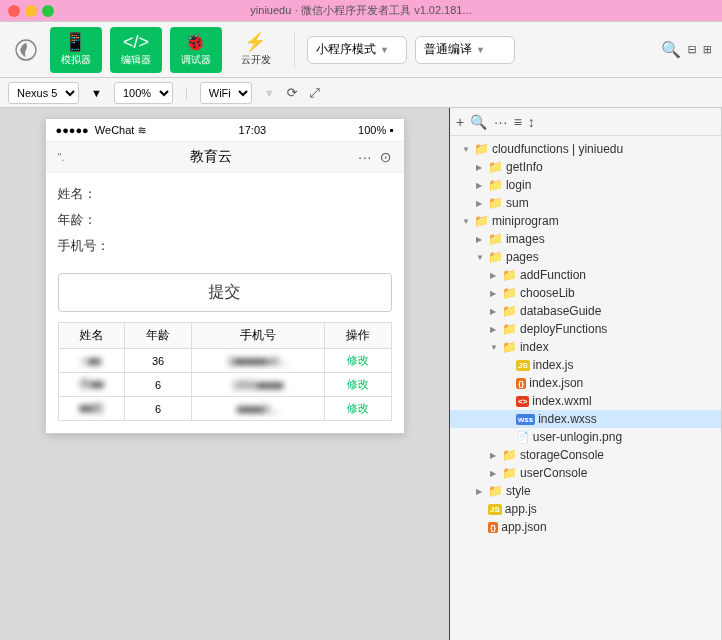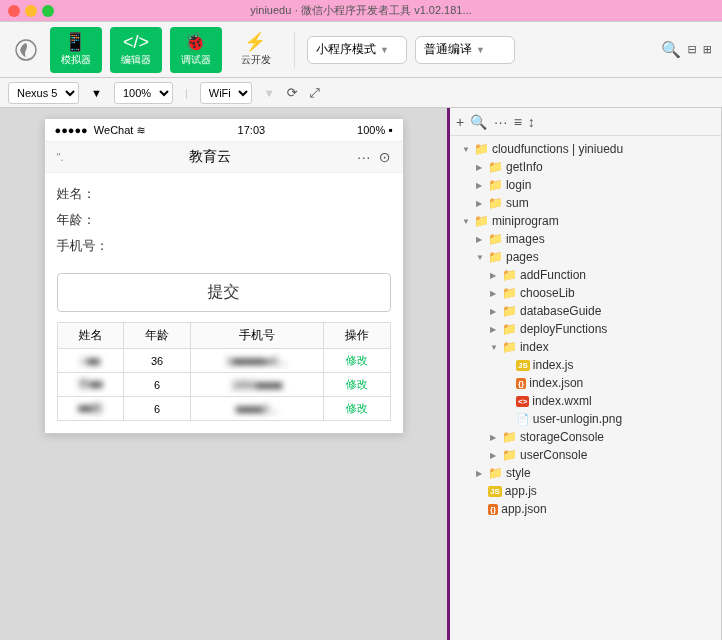--- a/index.html
+++ b/index.html
@@ -136,21 +136,21 @@
 
     
     .simulator-panel {
       width: 450px;
       background: #d9d9d9;
       display: flex;
       flex-direction: column;
       align-items: center;
       justify-content: flex-start;
       padding: 10px;
-      border-right: 3px solid #701a75;
+      border-right: 1px solid #701a75;
       overflow: hidden;
     }
 
     
     .phone-frame {
       background: white;
       border: 1px solid #ccc;
       border-radius: 4px;
       width: 360px;
       font-size: 12px;
@@ -502,20 +502,25 @@
         <div class="tree-item">
     <span style="padding-left:48px;display:inline-block;width:60px;font-size:8px;color:#888;"></span>
     <span style="background:#e87020;color:white;font-size:8px;font-weight:bold;padding:1px 2px;border-radius:2px;margin-right:3px;">{}</span>
     <span class="tree-item-label">index.json</span>
   </div>
         <div class="tree-item">
     <span style="padding-left:48px;display:inline-block;width:60px;font-size:8px;color:#888;"></span>
     <span style="background:#e04020;color:white;font-size:8px;font-weight:bold;padding:1px 2px;border-radius:2px;margin-right:3px;">&lt;&gt;</span>
     <span class="tree-item-label">index.wxml</span>
   </div>
+        <div class="tree-item selected">
+    <span style="padding-left:48px;display:inline-block;width:60px;font-size:8px;color:#888;"></span>
+    <span style="background:#4080e0;color:white;font-size:8px;font-weight:bold;padding:1px 2px;border-radius:2px;margin-right:3px;">wss</span>
+    <span class="tree-item-label">index.wxss</span>
+  </div>
         <div class="tree-item">
     <span style="padding-left:48px;display:inline-block;width:60px;font-size:8px;color:#888;"></span>
     <span style="color:#888;font-size:11px;margin-right:3px;">📄</span>
     <span class="tree-item-label">user-unlogin.png</span>
   </div>
         <div class="tree-item">
     <span style="padding-left:34px;display:inline-block;width:46px;font-size:8px;color:#888;">▶</span>
     <span style="color:#e8a020;font-size:12px;margin-right:3px;">📁</span>
     <span class="tree-item-label">storageConsole</span>
   </div>

